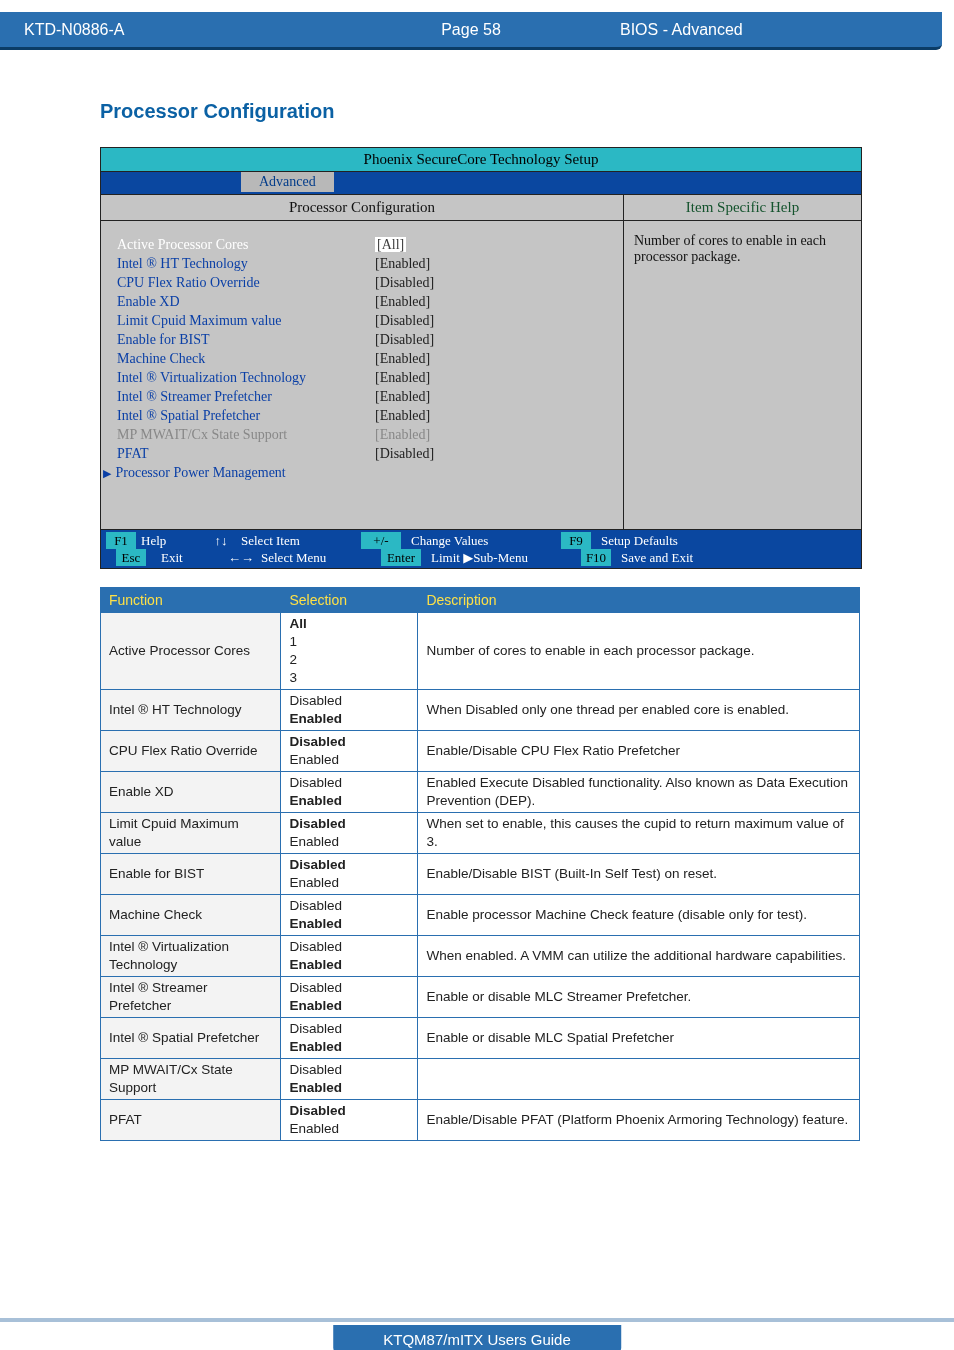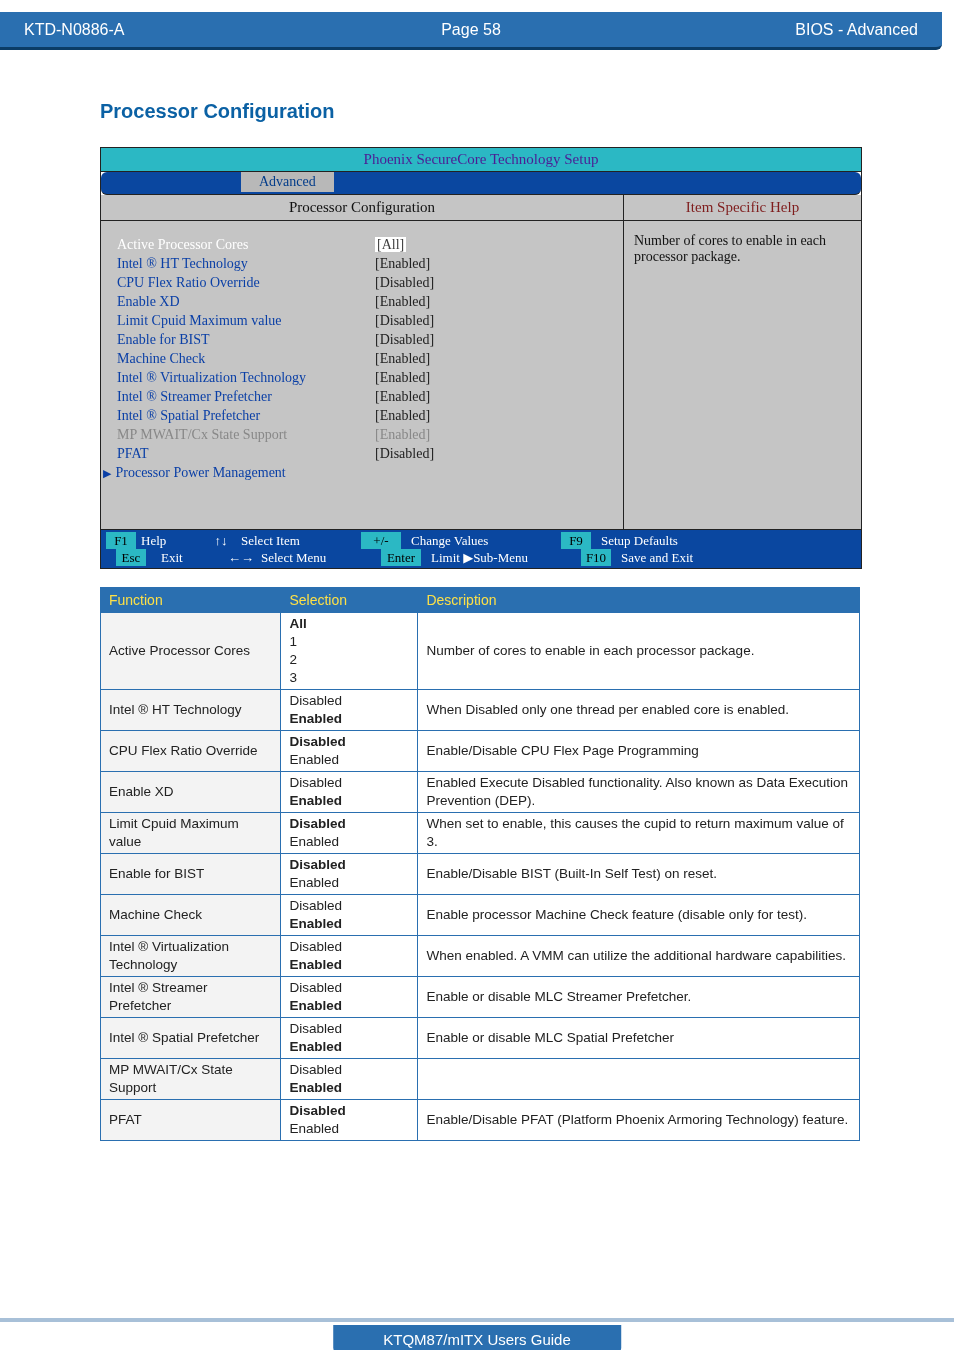--- a/index.html
+++ b/index.html
@@ -26,50 +26,49 @@
     padding: 8px 24px;
     font-size: 16px;
     border-radius: 0 0 6px 0;
     margin: 12px 12px 0 0;
     height: 38px;
     box-sizing: border-box;
     border-bottom: 3px solid #0b3c66;
   }
   .header-band .left { flex:1; text-align:left; }
   .header-band .center { flex:1; text-align:center; }
-  .header-band .right { flex:1; text-align:right; }
+  .header-band .right { flex:1; text-align:left; }
   .content {
     padding: 30px 80px 0 100px;
   }
   h2.section-title {
     color: #0b61a4;
     font-size: 20px;
     font-weight: bold;
     margin: 20px 0 24px 0;
   }
   .bios-box {
     border: 1px solid #222;
     width: 760px;
     margin-bottom: 18px;
     font-family: Georgia, "Times New Roman", serif;
   }
   .bios-title {
     background: #2bb8c4;
-    color: #4c1d95;
+    color: #000000;
     text-align: center;
     font-size: 15px;
     padding: 3px 0;
     border-bottom: 1px solid #222;
   }
   .bios-tabbar {
     background: #0a47a0;
     padding: 0;
     border-bottom: 1px solid #222;
     height: 22px;
-    border-radius: 6px;
   }
   .bios-tab {
     display: inline-block;
     background: #b8b8b8;
     color: #033c8a;
     font-size: 14px;
     padding: 2px 18px;
     margin-left: 140px;
   }
   .bios-head-row {
@@ -84,21 +83,21 @@
     border-right: 1px solid #222;
     background: #c5c5c5;
     color: #111;
   }
   .bios-head-right {
     flex: 1;
     text-align: center;
     padding: 4px 0;
     font-size: 15px;
     background: #c5c5c5;
-    color: #7f1d1d;
+    color: #14532d;
   }
   .bios-body {
     display: flex;
   }
   .bios-left {
     flex: 0 0 522px;
     background: #c5c5c5;
     border-right: 1px solid #222;
     padding: 8px 0 40px 0;
     min-height: 260px;
@@ -331,21 +330,21 @@
               <span class="opt bold">Enabled</span>
             </td>
             <td class="desc-cell">When Disabled only one thread per enabled core is enabled.</td>
           </tr>
           <tr>
             <td class="fn">CPU Flex Ratio Override</td>
             <td class="sel">
               <span class="opt bold">Disabled</span>
               <span class="opt">Enabled</span>
             </td>
-            <td class="desc-cell">Enable/Disable CPU Flex Page Programming</td>
+            <td class="desc-cell">Enable/Disable CPU Flex Ratio Prefetcher</td>
           </tr>
           <tr>
             <td class="fn">Enable XD</td>
             <td class="sel">
               <span class="opt">Disabled</span>
               <span class="opt bold">Enabled</span>
             </td>
             <td class="desc-cell">Enabled Execute Disabled functionality. Also known as Data Execution Prevention (DEP).</td>
           </tr>
           <tr>

